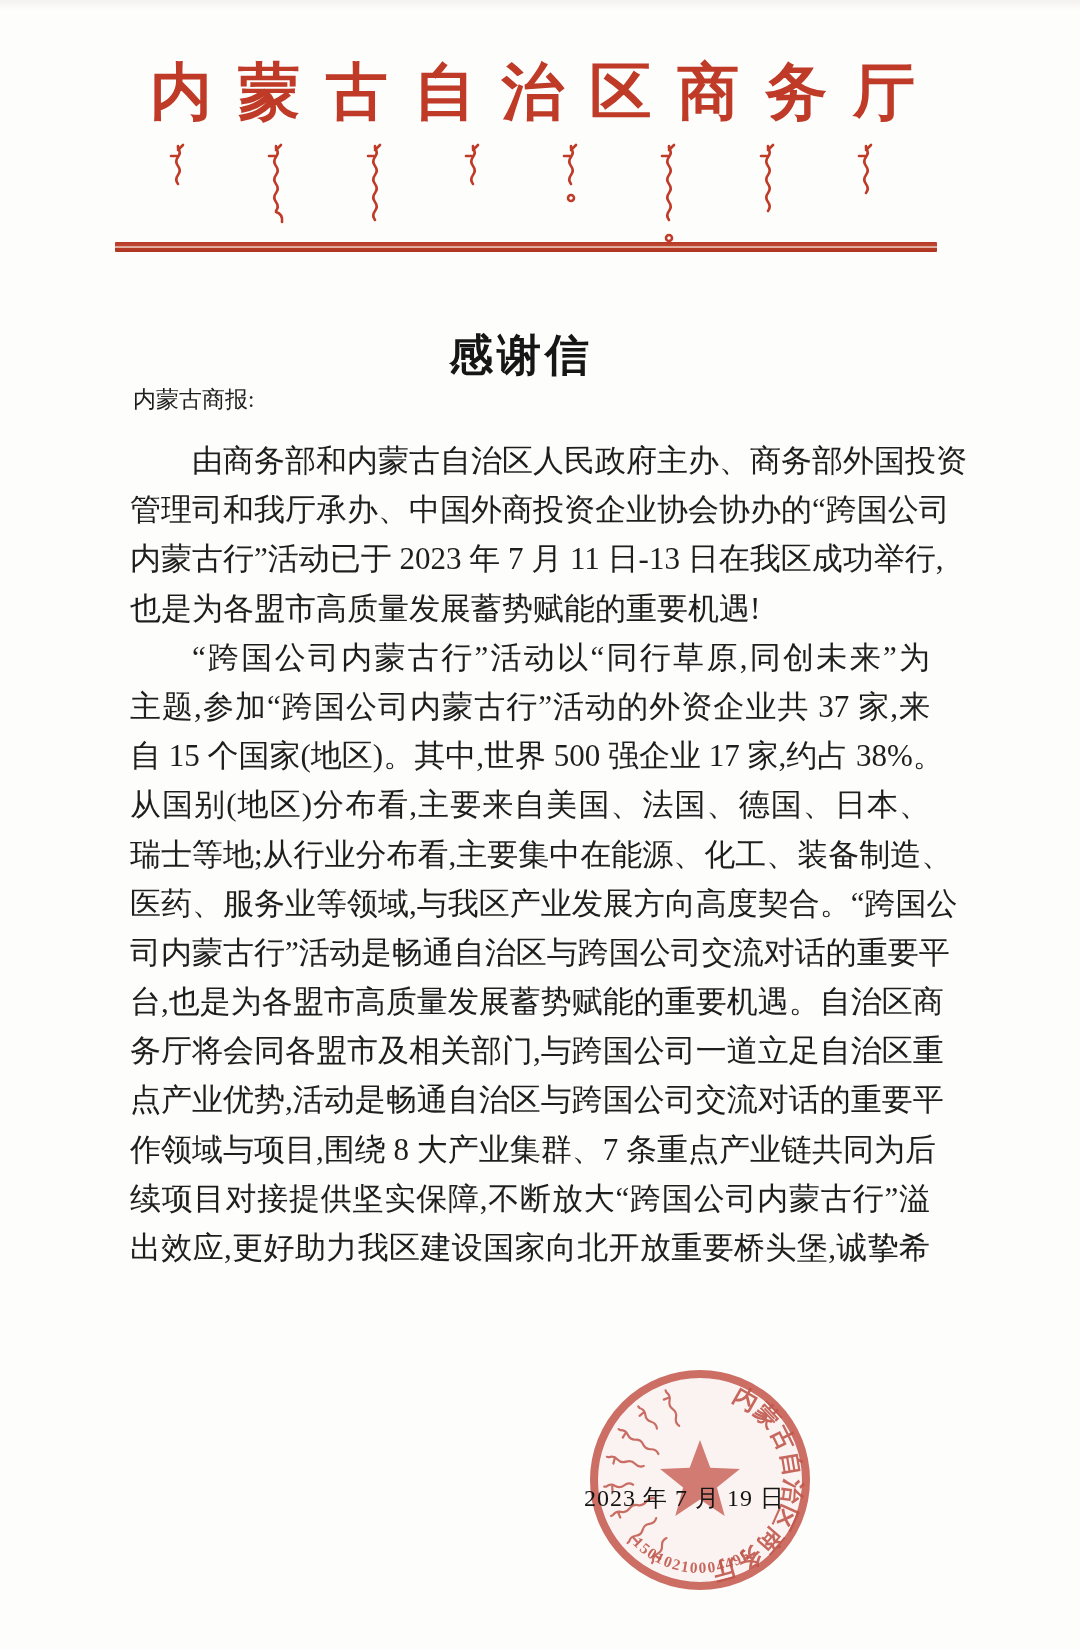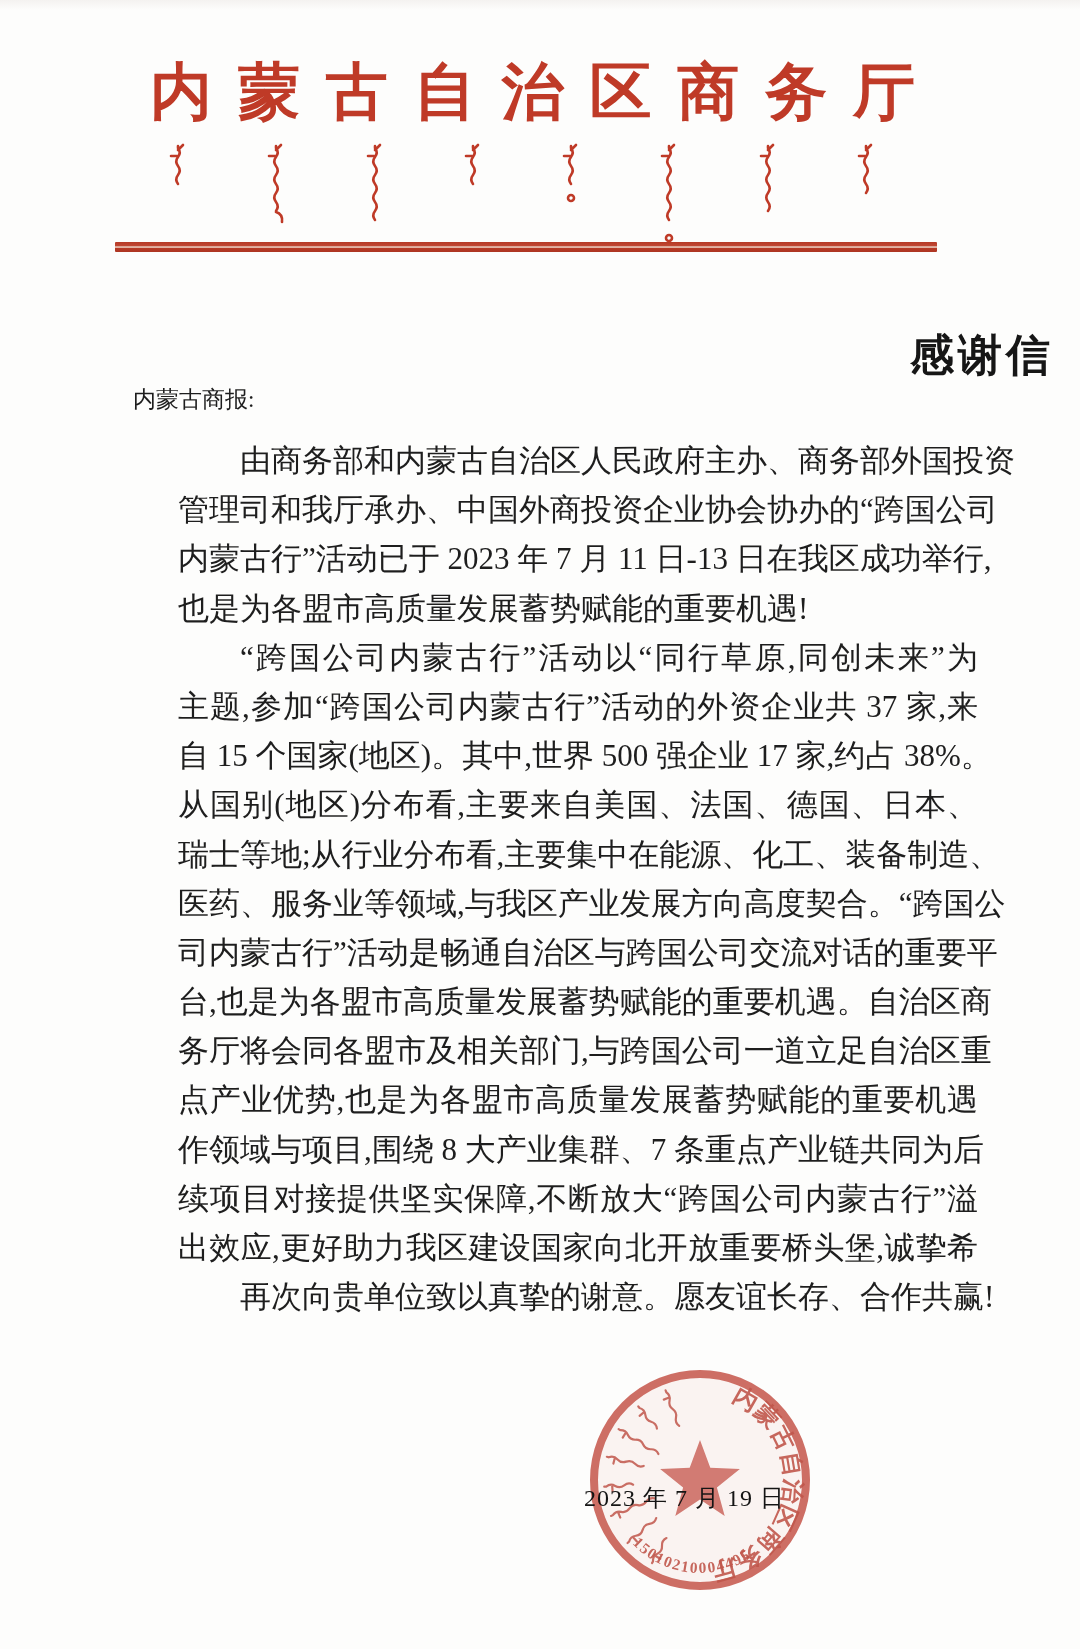--- a/index.html
+++ b/index.html
@@ -24,31 +24,31 @@
     display:flex;justify-content:space-between;align-items:flex-start;
     height:100px;
   }
   .red-rule{
     position:absolute;top:242px;left:115px;width:822px;height:10px;
     background:linear-gradient(180deg,#b63a26 0%,#c04733 38%,#e2b3a4 46%,#e2b3a4 56%,#b63a26 64%,#ad3522 100%);
     border-radius:1px;
   }
   
   .doc-title{
-    position:absolute;top:326px;left:12px;width:1042px;
-    text-align:right;
+    position:absolute;top:326px;left:0;width:1042px;
+    text-align:center;
     font-size:44px;font-weight:bold;color:#161616;letter-spacing:4px;
   }
   .salutation{
     position:absolute;top:384px;left:133px;
     font-size:23px;color:#1d1d1d;
   }
   .body-text{
     position:absolute;top:436px;left:130px;width:800px;
-    font-size:31px;color:#1e1e1e;margin-left:48px;
+    font-size:31px;color:#1e1e1e;
   }
   .body-text .line{
     height:49.2px;line-height:49.2px;
     white-space:nowrap;
     text-align:justify;
     text-align-last:justify;
   }
   .body-text .line.first{text-indent:62px;}
   .body-text .line.plast{text-align-last:left;}
   
@@ -140,25 +140,24 @@
       <div class="line plast">也是为各盟市高质量发展蓄势赋能的重要机遇!</div>
       <div class="line first">“跨国公司内蒙古行”活动以“同行草原,同创未来”为</div>
       <div class="line">主题,参加“跨国公司内蒙古行”活动的外资企业共 37 家,来</div>
       <div class="line">自 15 个国家(地区)。其中,世界 500 强企业 17 家,约占 38%。</div>
       <div class="line">从国别(地区)分布看,主要来自美国、法国、德国、日本、</div>
       <div class="line">瑞士等地;从行业分布看,主要集中在能源、化工、装备制造、</div>
       <div class="line">医药、服务业等领域,与我区产业发展方向高度契合。“跨国公</div>
       <div class="line">司内蒙古行”活动是畅通自治区与跨国公司交流对话的重要平</div>
       <div class="line">台,也是为各盟市高质量发展蓄势赋能的重要机遇。自治区商</div>
       <div class="line">务厅将会同各盟市及相关部门,与跨国公司一道立足自治区重</div>
-      <div class="line">点产业优势,也是为各盟市高质量发展蓄势赋能的重要机遇</div>
+      <div class="line">点产业优势,活动是畅通自治区与跨国公司交流对话的重要平</div>
       <div class="line">作领域与项目,围绕 8 大产业集群、7 条重点产业链共同为后</div>
       <div class="line">续项目对接提供坚实保障,不断放大“跨国公司内蒙古行”溢</div>
       <div class="line">出效应,更好助力我区建设国家向北开放重要桥头堡,诚挚希</div>
-      <div class="line first plast">再次向贵单位致以真挚的谢意。愿友谊长存、合作共赢!</div>
     </div>
 
   <div class="doc-date">2023 年 7 月 19 日</div>
 
   <svg class="seal" width="280" height="280" viewBox="-140 -140 280 280">
     <defs>
       <path id="arc-cn" d="M 29.1,-79.9 A 85 85 0 0 1 17.7,83.1" fill="none"></path>
       <path id="arc-num" d="M -71.2,59.8 A 93 93 0 0 0 71.2,59.8" fill="none"></path>
     </defs>
 

